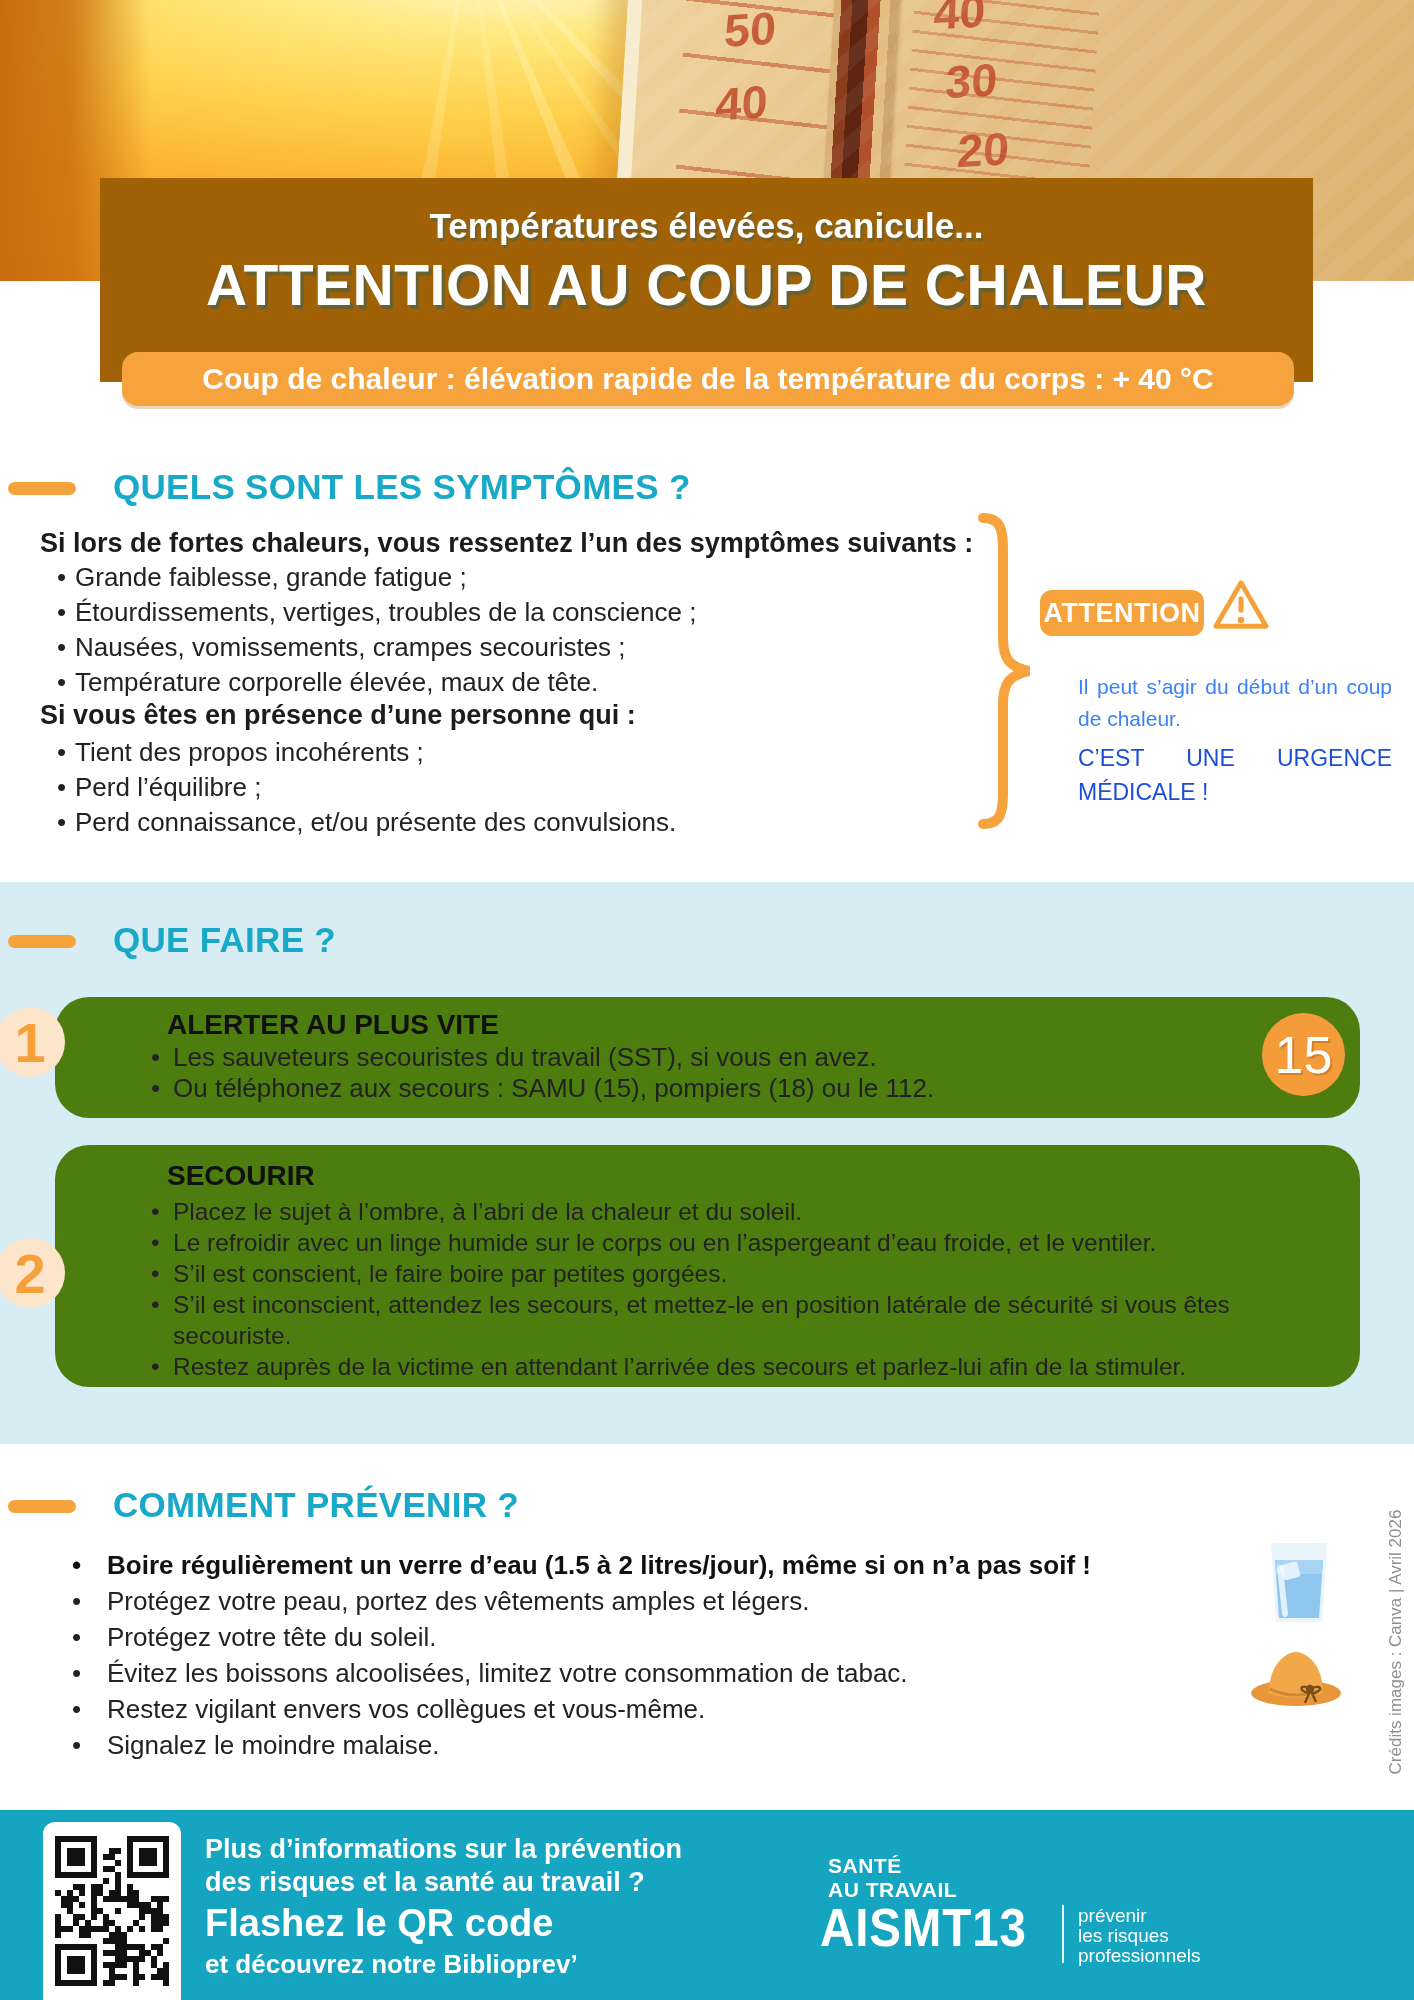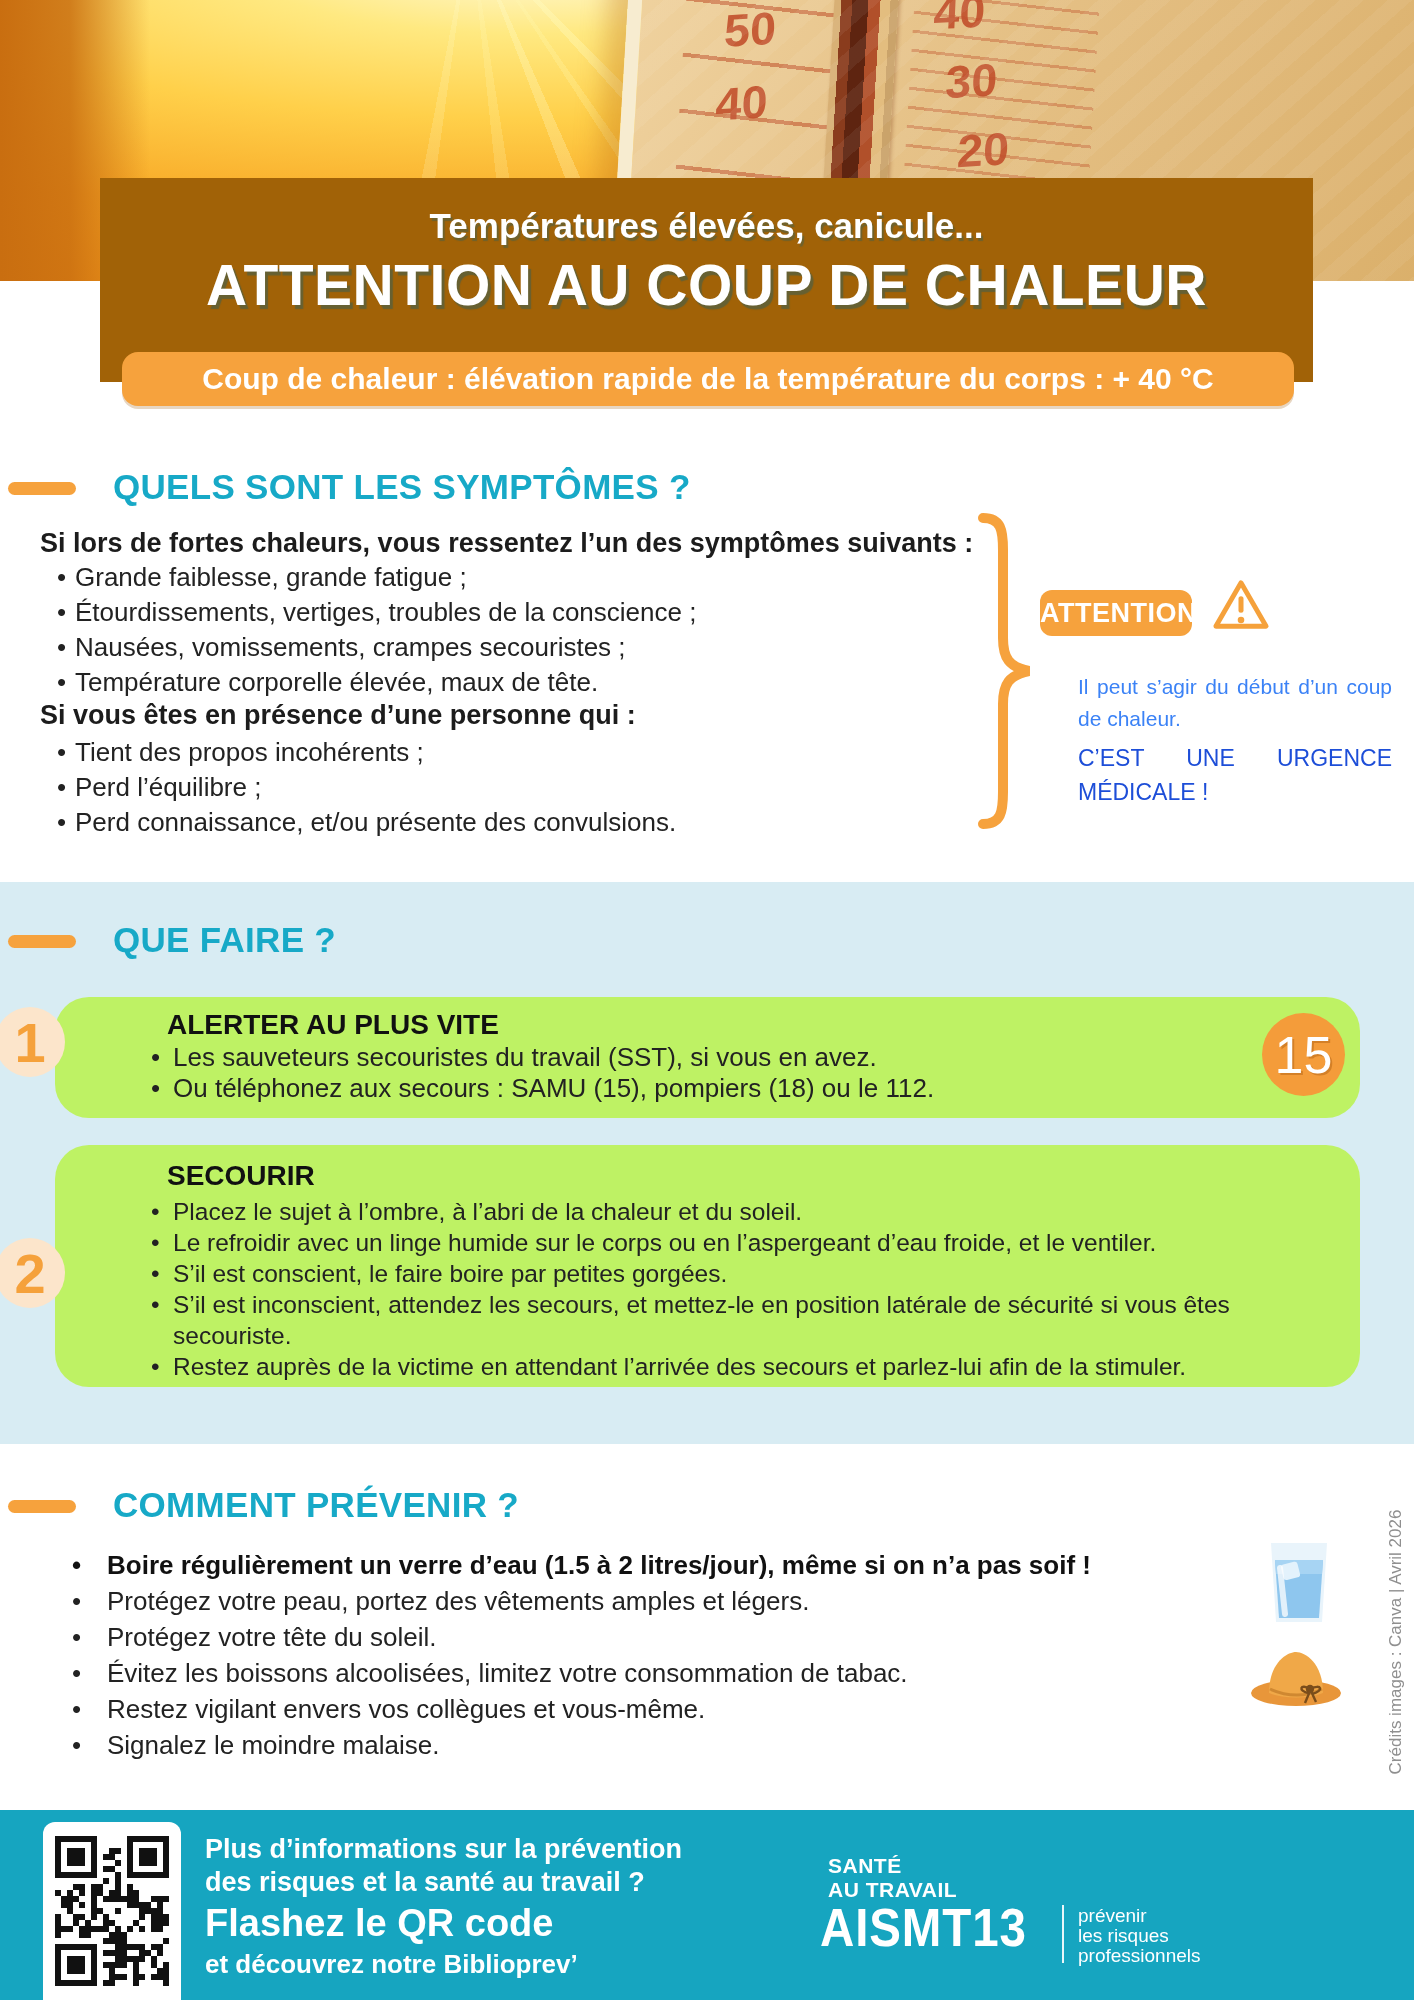--- a/index.html
+++ b/index.html
@@ -51,31 +51,31 @@
   .sec-head{position:absolute;display:flex;align-items:flex-start;}
   .dash{width:68px;height:13px;border-radius:7px;background:#f6a23d;margin-top:15px;}
   .sec-head h2{margin:0 0 0 37px;font-size:35px;font-weight:bold;color:#17a9c7;letter-spacing:.3px;}
 
   
   .intro{position:absolute;left:40px;font-size:27px;font-weight:bold;color:#1c1c1c;}
   ul.blist{position:absolute;left:55px;margin:0;padding:0;list-style:none;}
   ul.blist li{position:relative;padding-left:20px;font-size:26px;line-height:35px;color:#222;}
   ul.blist li::before{content:"•";position:absolute;left:2px;}
   .brace{position:absolute;left:973px;top:510px;}
-  .att-badge{position:absolute;left:1040px;top:590px;width:152px;height:46px;border-radius:12px;
+  .att-badge{position:absolute;left:1040px;top:590px;width:164px;height:46px;border-radius:12px;
         background:#f6a23d;color:#fff;font-size:27px;font-weight:bold;text-align:center;line-height:46px;letter-spacing:.5px;}
   .warn-tri{position:absolute;left:1212px;top:577px;}
   .att-text{position:absolute;left:1078px;top:650px;width:314px;font-size:21px;line-height:32px;
         text-align:justify;color:#3b82f6;}
   .att-bold{position:absolute;left:1078px;top:718px;width:314px;font-size:23px;line-height:34px;
         font-weight:normal;text-align:justify;color:#1d4ed8;}
 
   
   .blue-band{position:absolute;left:0;top:882px;width:1414px;height:562px;background:#d8ecf3;}
-  .card{position:absolute;left:55px;width:1305px;background:#bef264;border-radius:34px;}
+  .card{position:absolute;left:55px;width:1305px;background:#4d7c0f;border-radius:34px;}
   .card1{top:997px;height:121px;}
   .card2{top:1145px;height:242px;}
   .step-title{position:absolute;left:112px;font-size:28px;font-weight:bold;color:#111;}
   ul.clist{position:absolute;left:88px;margin:0;padding:0;list-style:none;}
   ul.clist li{position:relative;padding-left:30px;color:#222;}
   ul.clist li::before{content:"•";position:absolute;left:8px;}
   .card1 ul.clist li{font-size:26px;line-height:31px;}
   .card2 ul.clist li{font-size:24.5px;line-height:31px;}
   .step-circle{position:absolute;border-radius:50%;background:#fce5cb;display:flex;align-items:center;
         justify-content:center;font-weight:bold;color:#f5a13b;}

